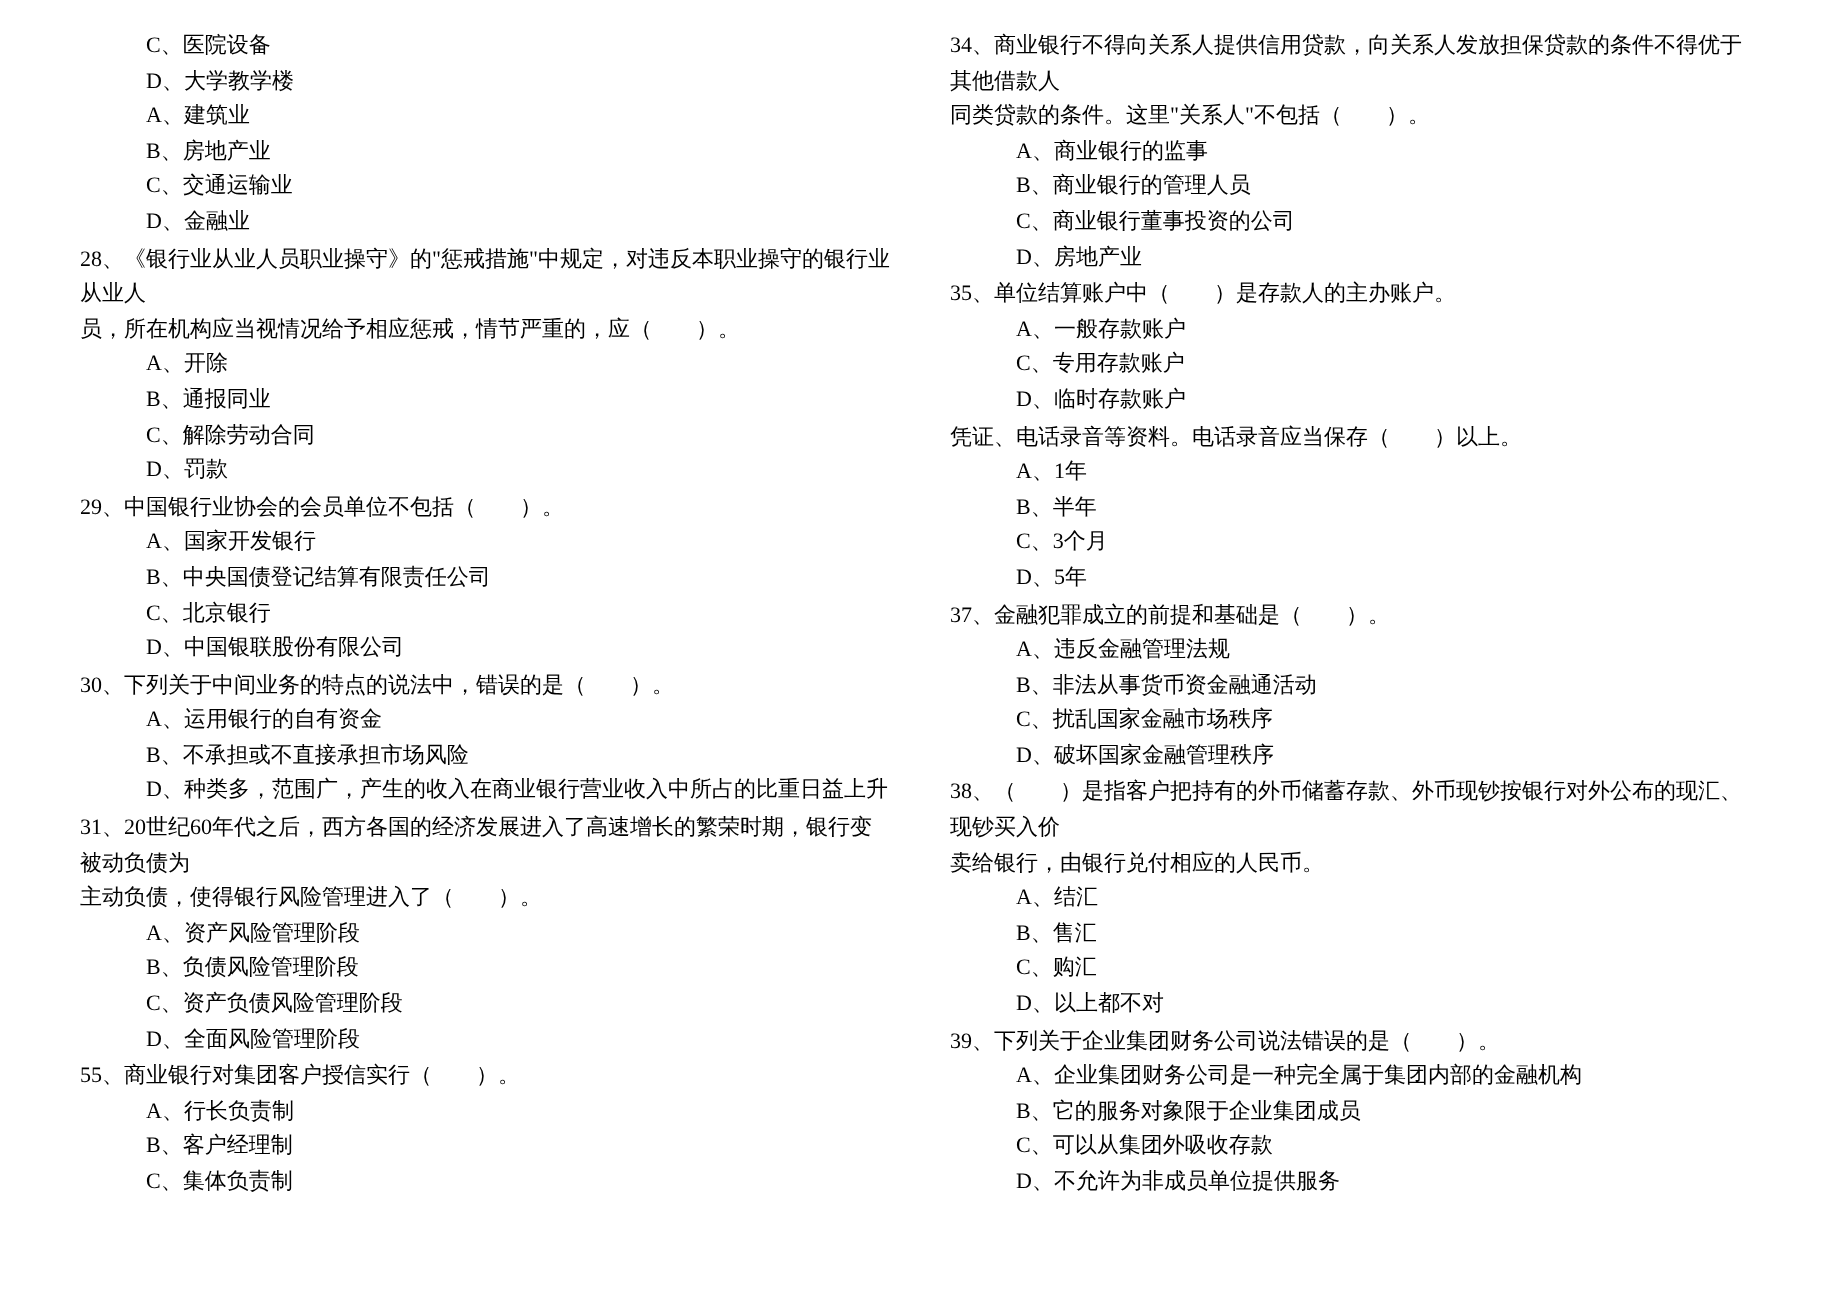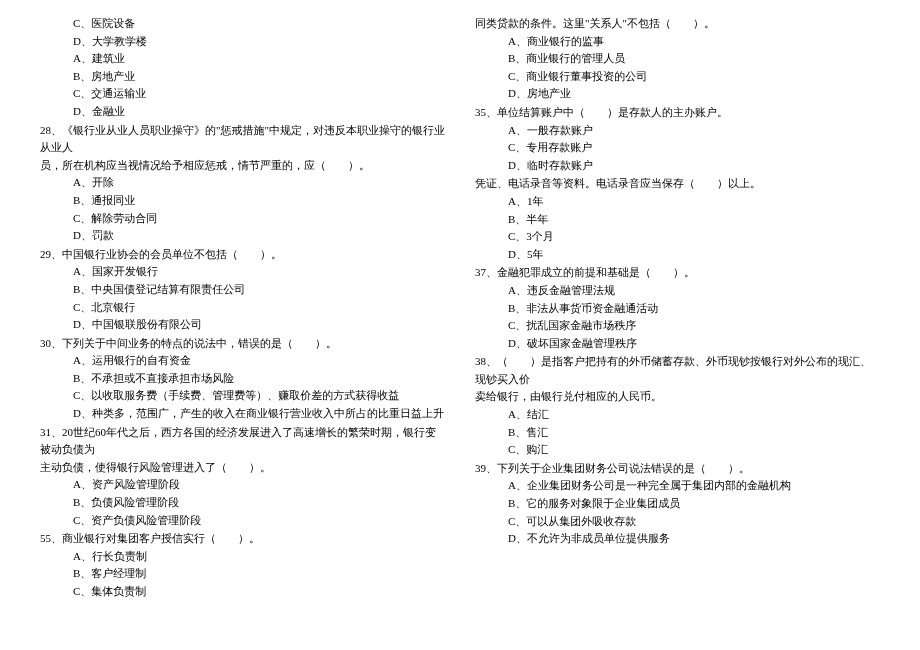--- a/index.html
+++ b/index.html
@@ -65,44 +65,45 @@
       <div class="option">A、国家开发银行</div>
       <div class="option">B、中央国债登记结算有限责任公司</div>
       <div class="option">C、北京银行</div>
       <div class="option">D、中国银联股份有限公司</div>
     </div>
 
     <div class="question">
       <div class="q-stem">30、下列关于中间业务的特点的说法中，错误的是（　　）。</div>
       <div class="option">A、运用银行的自有资金</div>
       <div class="option">B、不承担或不直接承担市场风险</div>
-      <div class="option">C、以收取服务费（手续费、管理费等）、赚取价差的方式获得收益</div>
       <div class="option">D、种类多，范围广，产生的收入在商业银行营业收入中所占的比重日益上升</div>
     </div>
 
     <div class="question">
       <div class="q-stem">31、20世纪60年代之后，西方各国的经济发展进入了高速增长的繁荣时期，银行变被动负债为</div>
       <div class="indent">主动负债，使得银行风险管理进入了（　　）。</div>
       <div class="option">A、资产风险管理阶段</div>
       <div class="option">B、负债风险管理阶段</div>
       <div class="option">C、资产负债风险管理阶段</div>
+      <div class="option">D、全面风险管理阶段</div>
     </div>
 
     <div class="question">
       <div class="q-stem">55、商业银行对集团客户授信实行（　　）。</div>
       <div class="option">A、行长负责制</div>
       <div class="option">B、客户经理制</div>
       <div class="option">C、集体负责制</div>
 
     </div>
 
   </div>
 
   <div class="column">
     <div class="question">
+      <div class="q-stem">34、商业银行不得向关系人提供信用贷款，向关系人发放担保贷款的条件不得优于其他借款人</div>
       <div class="indent">同类贷款的条件。这里"关系人"不包括（　　）。</div>
       <div class="option">A、商业银行的监事</div>
       <div class="option">B、商业银行的管理人员</div>
       <div class="option">C、商业银行董事投资的公司</div>
       <div class="option">D、房地产业</div>
     </div>
 
     <div class="question">
       <div class="q-stem">35、单位结算账户中（　　）是存款人的主办账户。</div>
       <div class="option">A、一般存款账户</div>
@@ -125,20 +126,21 @@
       <div class="option">C、扰乱国家金融市场秩序</div>
       <div class="option">D、破坏国家金融管理秩序</div>
     </div>
 
     <div class="question">
       <div class="q-stem">38、（　　）是指客户把持有的外币储蓄存款、外币现钞按银行对外公布的现汇、现钞买入价</div>
       <div class="indent">卖给银行，由银行兑付相应的人民币。</div>
       <div class="option">A、结汇</div>
       <div class="option">B、售汇</div>
       <div class="option">C、购汇</div>
+      <div class="option">D、以上都不对</div>
     </div>
 
     <div class="question">
       <div class="q-stem">39、下列关于企业集团财务公司说法错误的是（　　）。</div>
       <div class="option">A、企业集团财务公司是一种完全属于集团内部的金融机构</div>
       <div class="option">B、它的服务对象限于企业集团成员</div>
       <div class="option">C、可以从集团外吸收存款</div>
       <div class="option">D、不允许为非成员单位提供服务</div>
     </div>
 

